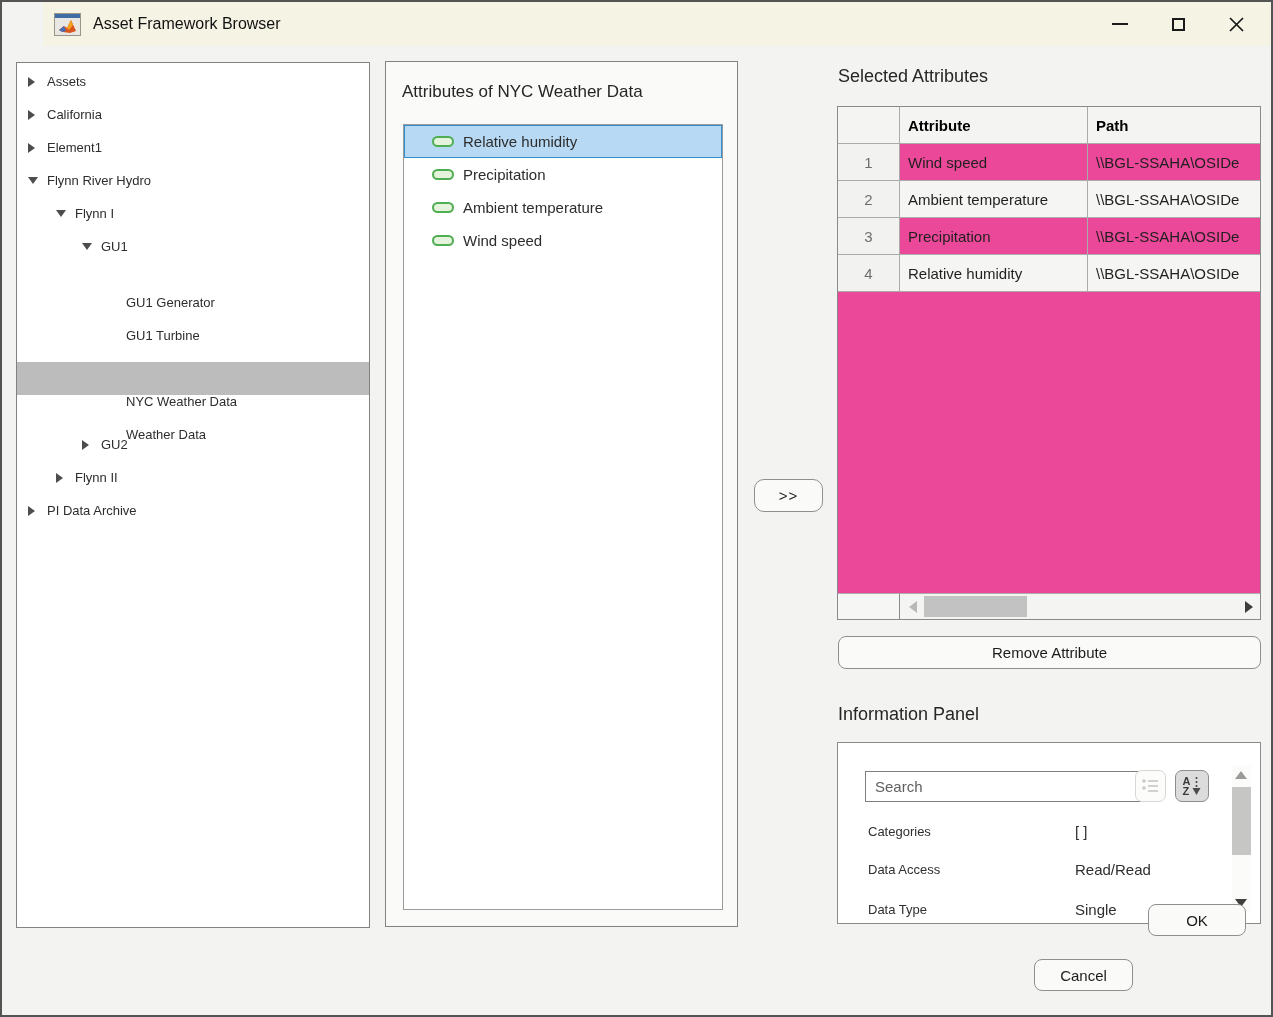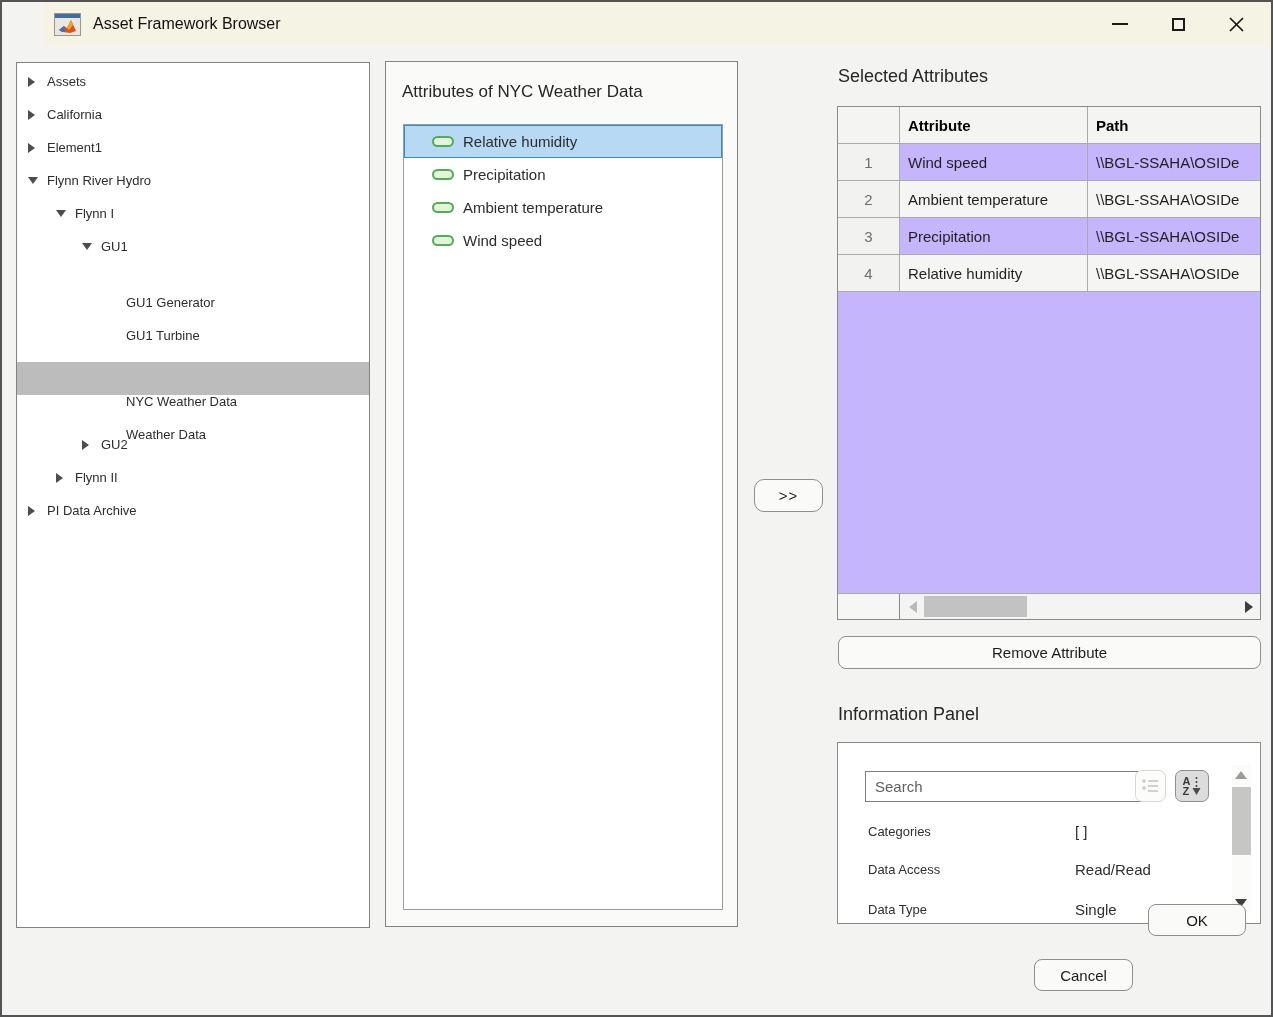--- a/index.html
+++ b/index.html
@@ -54,21 +54,21 @@
 
   
   .transfer-btn { left:752px; top:477px; width:69px; height:33px; border-radius:10px; letter-spacing:1px; }
 
   
   .sec-title { position:absolute; font-size:18px; color:#262626; }
   .sel-title { left:836px; top:64px; }
   .info-title { left:836px; top:702px; }
 
   .sel-table { position:absolute; left:835px; top:104px; width:424px; height:514px;
-               background:#c4b5fd; border:1px solid #8a8a8a; display:flex; flex-direction:column; overflow:hidden; }
+               background:#ec4899; border:1px solid #8a8a8a; display:flex; flex-direction:column; overflow:hidden; }
   .tr { display:flex; flex:none; height:37px; border-bottom:1px solid #ababab; }
   .td { display:flex; align-items:center; padding:0 8px; font-size:15px; color:#1f1f1f;
         border-right:1px solid #ababab; overflow:hidden; white-space:nowrap; }
   .td.c-num { width:62px; justify-content:center; background:#f2f2f1; color:#6e6e6e; }
   .td.c-attr { width:188px; }
   .td.c-path { flex:1; border-right:none; }
   .thead .td { background:#f4f4f3; color:#000; font-weight:bold; }
   .thead .td.c-num { background:#f4f4f3; }
   .dr.stripe .c-attr, .dr.stripe .c-path { background:#f5f5f4; }
   .tfill { flex:1; }

